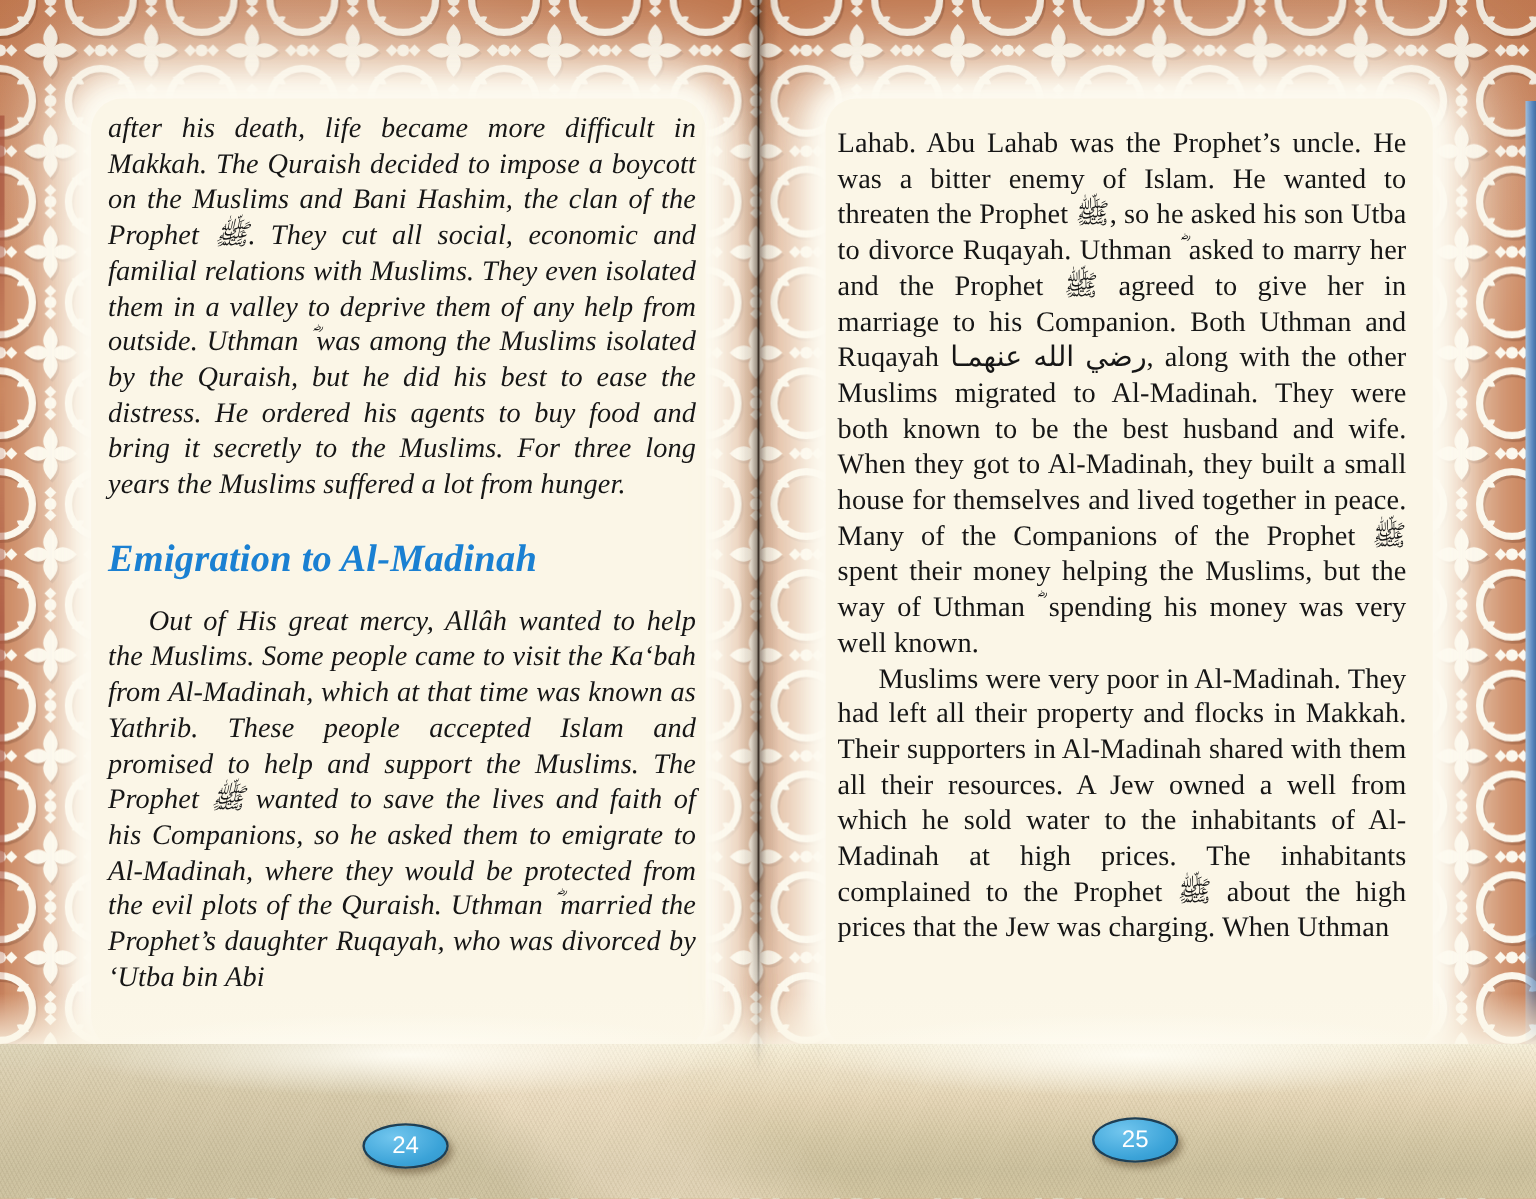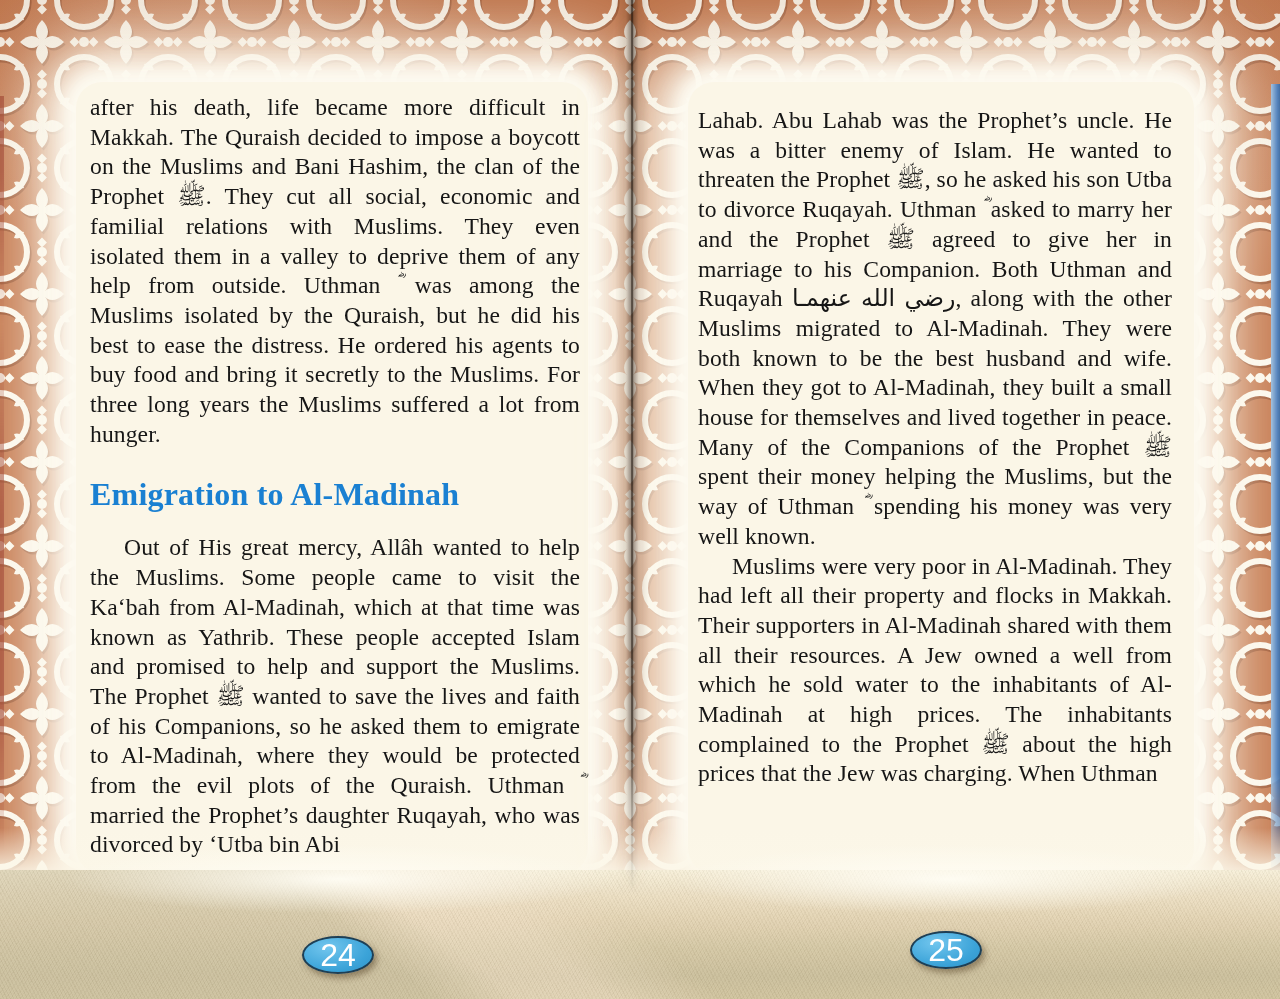--- a/index.html
+++ b/index.html
@@ -44,31 +44,31 @@
   .edge-blue{position:absolute;right:0;top:84px;width:9px;height:812px;
     background:linear-gradient(90deg,#9bbcdd,#4a7cba 70%,#3a689f);
     -webkit-mask-image:linear-gradient(180deg,#000 85%, transparent 100%);
             mask-image:linear-gradient(180deg,#000 85%, transparent 100%);}
   .edge-red{position:absolute;left:0;top:96px;width:4px;height:760px;background:#9c3d27;opacity:.72;
     -webkit-mask-image:linear-gradient(180deg,#000 10%, transparent 30%, #000 55%, #000 80%, transparent 100%);
             mask-image:linear-gradient(180deg,#000 10%, transparent 30%, #000 55%, #000 80%, transparent 100%);}
   
   .page-text{position:absolute;color:#161616;font-size:23.6px;line-height:29.7px;
     text-align:justify;letter-spacing:.1px;}
-  .text-left{left:90px;top:93px;width:490px;}
+  .text-left{left:90px;top:93px;width:490px;font-style:italic;}
   .text-right{left:698px;top:106px;width:474px;}
   .page-text p{margin:0;}
   .page-text p.indent{text-indent:34px;}
   .sec-heading{font-weight:700;font-size:32px;line-height:28px;letter-spacing:.2px;
     margin:31px 0 25px 0;text-align:left;color:#1a80d2;}
   
   .badge{position:absolute;width:68px;height:34px;border-radius:50%;
     background:radial-gradient(ellipse at 35% 28%, #72c6ee 0%, #3ba3d8 65%, #2f93c8 100%);
     border:2.5px solid #1e3f55;display:flex;align-items:center;justify-content:center;
-    color:#fff;font-family:"Liberation Sans",sans-serif;font-size:32px;
+    color:#fff;font-family:"Liberation Sans",sans-serif;font-size:20px;
     box-shadow:3px 4px 6px rgba(70,50,25,.45);}
   .badge-left{left:302px;top:936px;}
   .badge-right{left:910px;top:931px;}
 </style>
 </head>
 <body>
 
 <div class="spread">
 
   <svg class="pattern-bg" width="1280" height="999" viewBox="0 0 1280 999" xmlns="http://www.w3.org/2000/svg">

